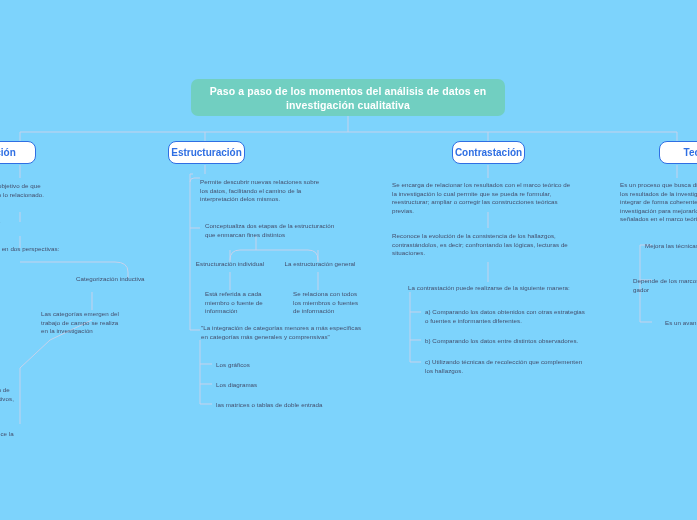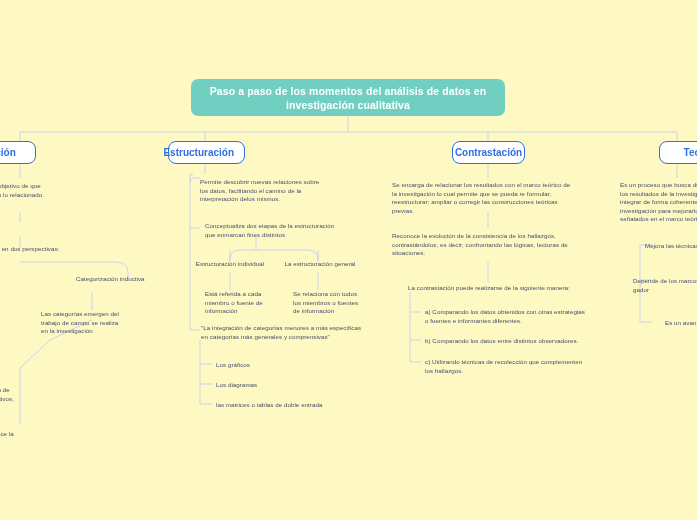--- a/index.html
+++ b/index.html
@@ -6,21 +6,21 @@
   html, body {
     margin: 0;
     padding: 0;
     background: #eff3fd;
   }
   #canvas {
     position: relative;
     width: 697px;
     height: 520px;
     overflow: hidden;
-    background: #fef9c3;
+    background: #7dd3fc;
     font-family: "Liberation Sans", sans-serif;
     color: #3c4663;
   }
   #wires {
     position: absolute;
     left: 0; top: 0;
     width: 697px; height: 520px;
     pointer-events: none;
   }
   .node {
@@ -130,21 +130,21 @@
   </svg>
 
   <div class="node root" style="left:191px; top:79px; width:314px; height:37px;">
     <span>Paso a paso  de los momentos del análisis de datos en investigación cualitativa</span>
   </div>
 
   <div class="node branch" style="left:-36px; top:141px; width:72px; height:23px;">
     <span>cación</span>
   </div>
 
-  <div class="node branch" style="left:168px; top:141px; width:77px; height:23px;justify-content:flex-end;">
+  <div class="node branch" style="left:168px; top:141px; width:77px; height:23px;">
     <span>Estructuración</span>
   </div>
 
   <div class="node branch" style="left:452px; top:141px; width:73px; height:23px;border-radius:8px;">
     <span>Contrastación</span>
   </div>
 
   <div class="node branch" style="left:659px; top:141px; width:70px; height:23px;">
     <span>Teor</span>
   </div>

